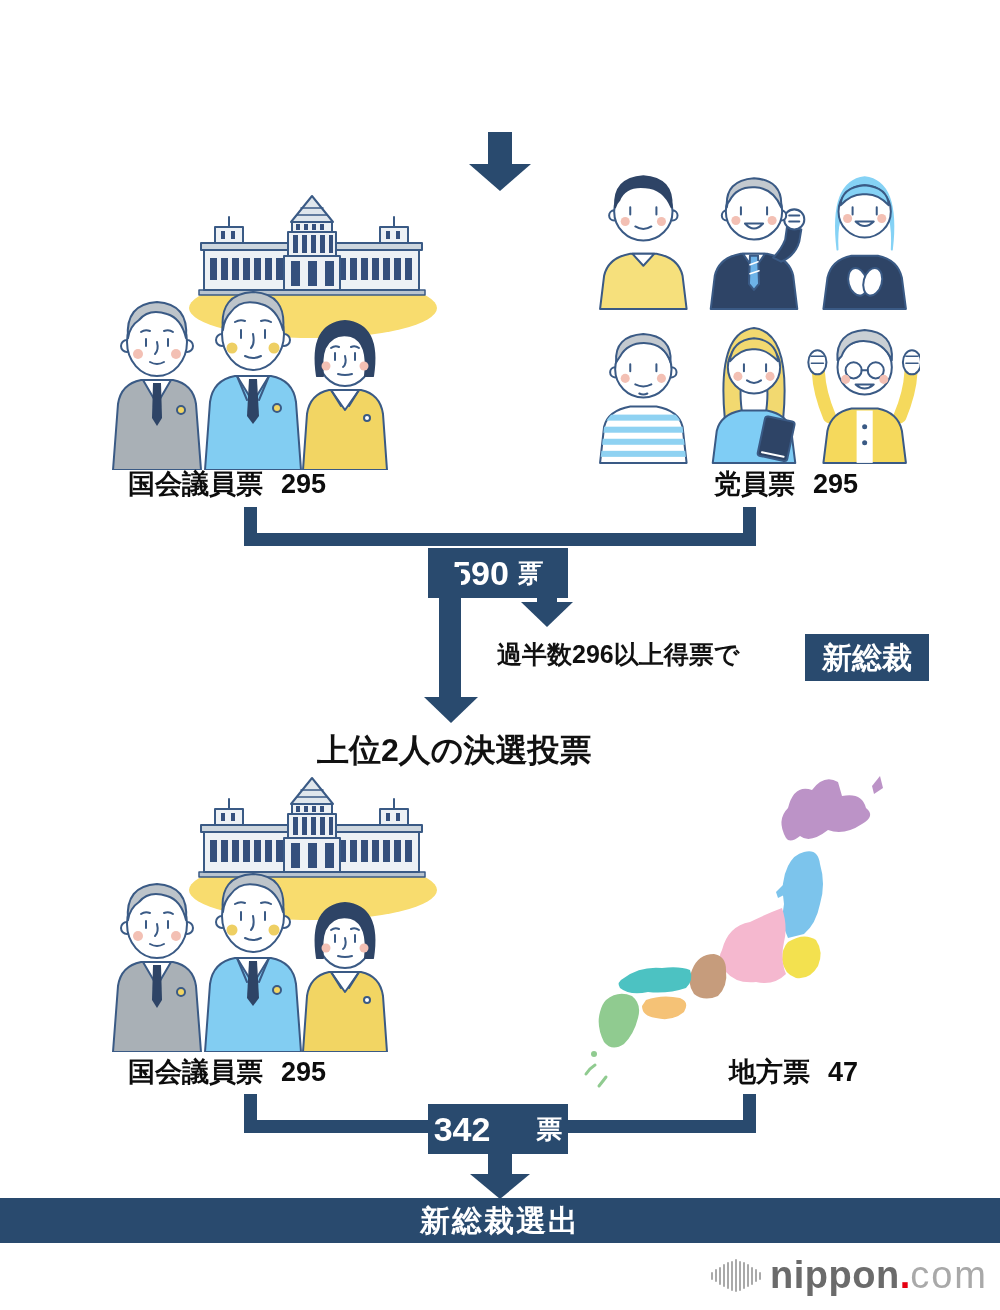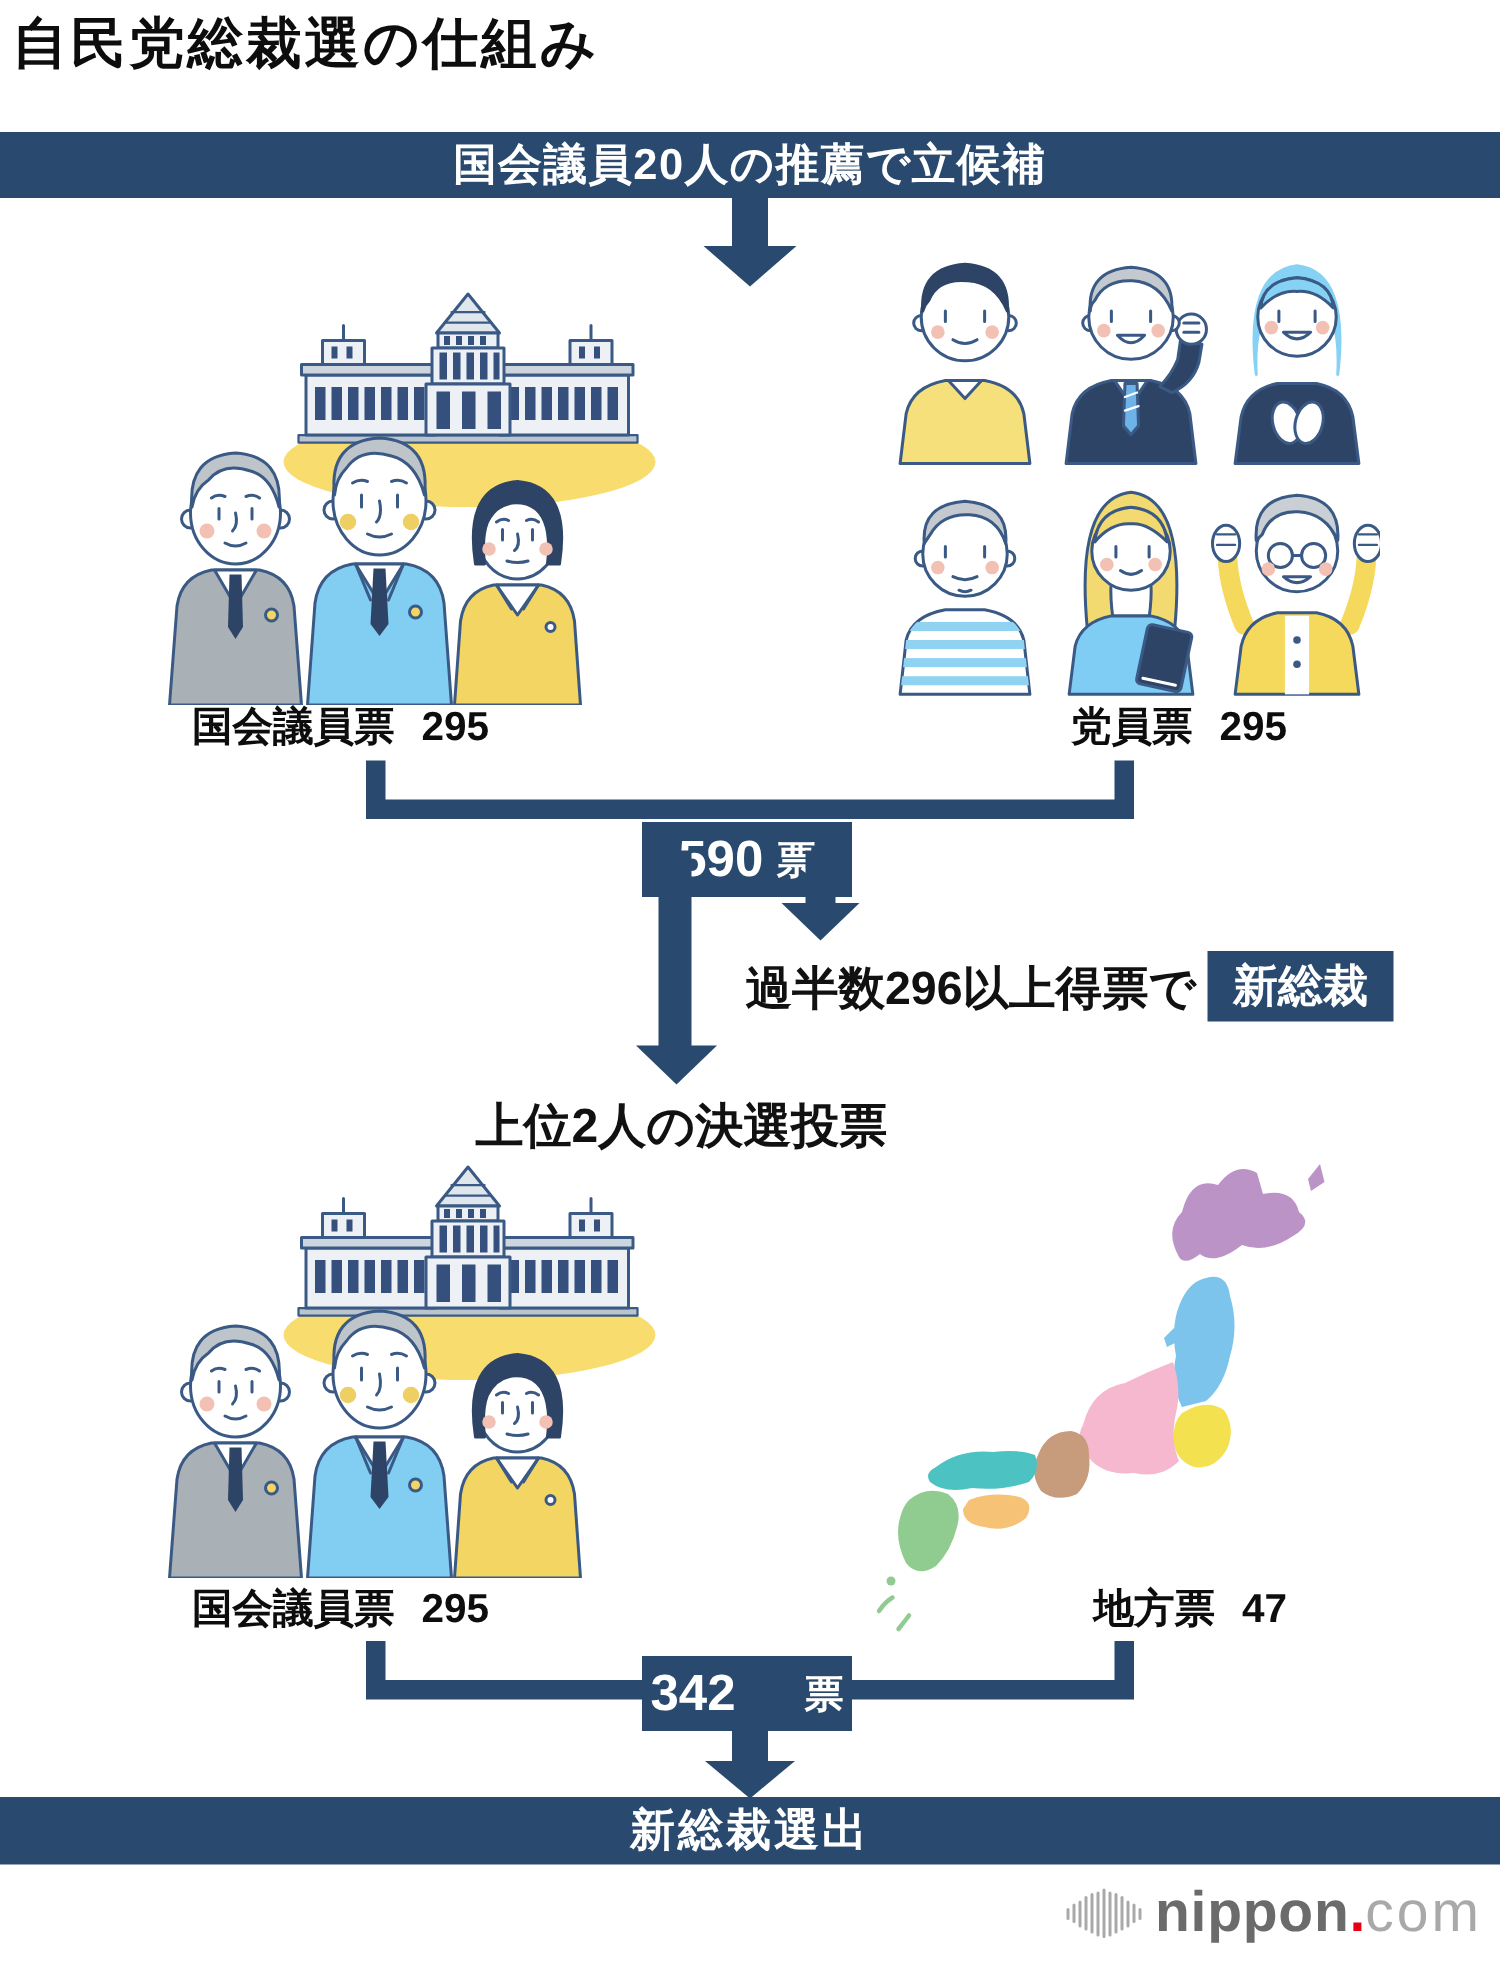--- a/index.html
+++ b/index.html
@@ -12,21 +12,21 @@
   .banner1{top:88px;height:44px;line-height:44px;font-size:29px;letter-spacing:1px;}
   .banner2{top:1198px;height:45px;line-height:45px;font-size:30px;letter-spacing:2px;}
   .shaft{position:absolute;background:#294a6e;}
   .ahead{position:absolute;width:0;height:0;border-style:solid;border-color:#294a6e transparent transparent transparent;}
   .lblrow{position:absolute;font-size:27px;font-weight:800;white-space:nowrap;color:#0d0d0d;}
   .lblrow .val{margin-left:18px;}
   .votebox{position:absolute;width:140px;background:#294a6e;color:#fff;text-align:center;
            display:flex;align-items:center;justify-content:center;height:50px;}
   .votebox .num{font-size:34px;font-weight:800;}
   .votebox .unit{font-size:26px;font-weight:700;margin-left:9px;}
-  .majtext{position:absolute;left:497px;top:638px;font-size:31px;font-weight:800;white-space:nowrap;}
+  .majtext{position:absolute;left:497px;top:638px;font-size:25px;font-weight:800;white-space:nowrap;}
   .majbox{position:absolute;left:805px;top:634px;height:47px;line-height:47px;padding:0 17px;
           background:#294a6e;color:#fff;font-size:30px;font-weight:800;white-space:nowrap;}
   .runoff{position:absolute;left:317px;top:729px;font-size:32px;font-weight:800;white-space:nowrap;}
   .logo{position:absolute;right:12px;top:1254px;display:flex;align-items:center;gap:9px;}
   .logobars{display:flex;align-items:center;gap:1.5px;height:36px;}
   .logobars i{display:block;width:2.5px;background:#a9a9a9;border-radius:2px;}
   .logobars i:nth-child(1),.logobars i:nth-child(13){height:8px;}
   .logobars i:nth-child(2),.logobars i:nth-child(12){height:13px;}
   .logobars i:nth-child(3),.logobars i:nth-child(11){height:18px;}
   .logobars i:nth-child(4),.logobars i:nth-child(10){height:23px;}
@@ -35,23 +35,21 @@
   .logobars i:nth-child(7){height:33px;}
   .logoname{font-size:38px;font-weight:700;color:#6b6b6b;letter-spacing:0.5px;}
   .logodot{font-size:38px;font-weight:800;color:#e60012;}
   .logotld{font-size:38px;font-weight:400;color:#a9a9a9;letter-spacing:2px;}
 </style>
 </head>
 <body>
 
 <div id="stage">
 
-  <div class="abs title">自民党総裁選の仕組み</div>
-
-  <div class="abs navy banner banner1">国会議員20人の推薦で立候補</div>
+
 
   <div class="shaft" style="left:488px;top:132px;width:24px;height:33px;"></div>
   <div class="ahead" style="left:469px;top:164px;border-width:27px 31px 0 31px;"></div>
 
   <svg class="abs" style="left:105px;top:190px;" width="345" height="280" viewBox="0 0 345 280">
     <g id="diet-illo" stroke="#3a5a85" stroke-width="2" fill="none" stroke-linecap="round" stroke-linejoin="round">
       <ellipse cx="208" cy="118" rx="124" ry="30" fill="#f8dc6e" stroke="none"></ellipse>
       <g>
         <rect x="94" y="100" width="226" height="5" fill="#b9c4cf" stroke-width="1.5"></rect>
         <rect x="99" y="60" width="86" height="40" fill="#edf1f5"></rect>

